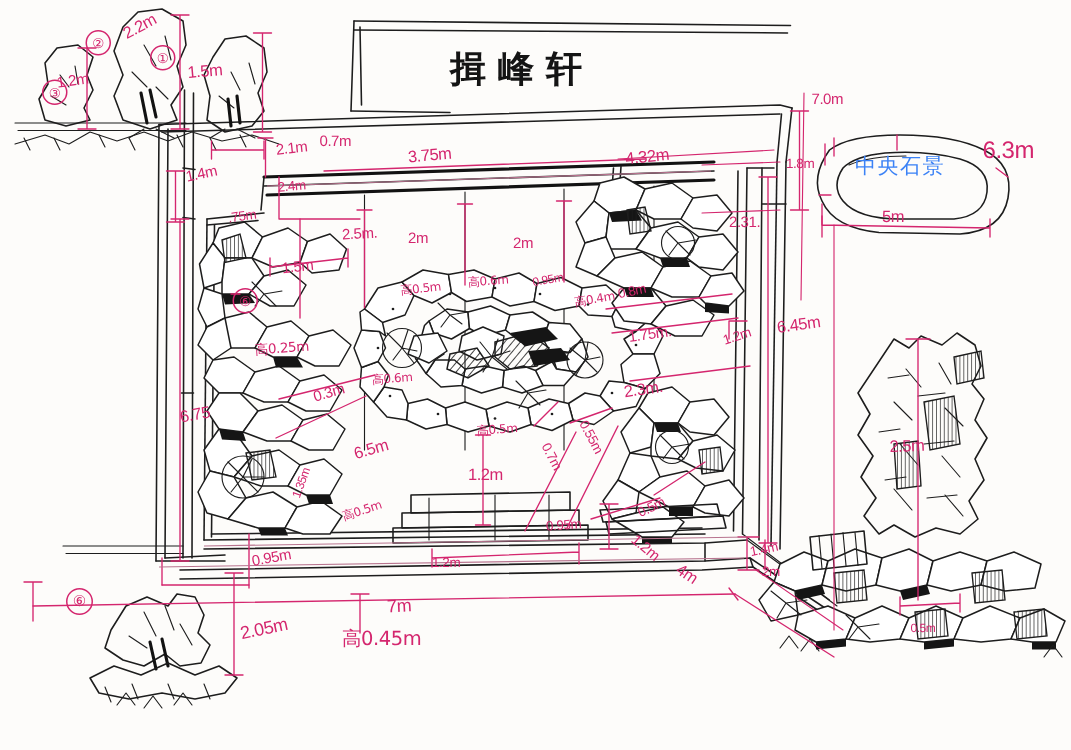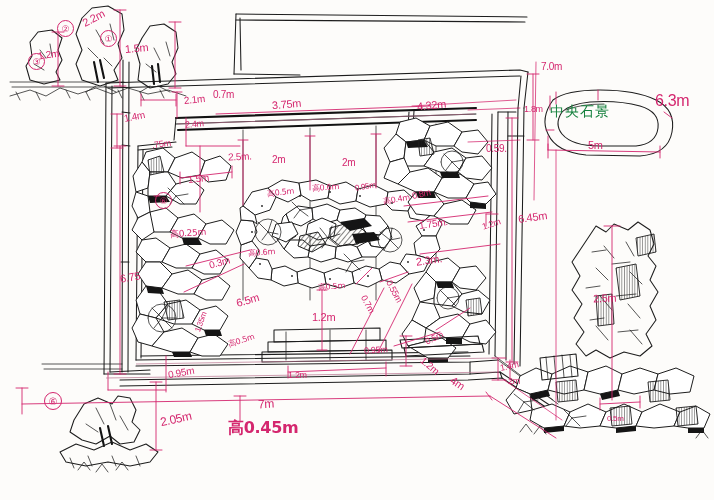--- a/index.html
+++ b/index.html
@@ -443,22 +443,23 @@
       <path class="dim" d="M598 90 L598 100"></path>
       <path class="dimt" d="M536 62 L534 200"></path>
       <path class="dimt" d="M556 150 L556 420"></path>
 
       <path class="dimgrey" d="M106 378 L496 372"></path>
       <path class="dimgrey" d="M136 364 L498 358"></path>
       <path class="dimgrey" d="M178 124 L474 114"></path>
     </g>
   </svg>
 
-
-  <div class="lbl cn" style="left:550px;top:104px;font-size:14px;letter-spacing:1px;color:#15803d;">中央石景</div>
+  <div class="title-cn" style="left:300px;top:30px;font-size:24px;letter-spacing:8px;">揖峰轩</div>
+
+  <div class="lbl cn" style="left:570px;top:104px;font-size:14px;letter-spacing:1px;color:#3b82f6;">中央石景</div>
   <div class="lbl" style="left:588px;top:140px;font-size:11px;">5m</div>
   <div class="lbl" style="left:655px;top:93px;font-size:16px;">6.3m</div>
   <div class="lbl" style="left:541px;top:62px;font-size:10px;">7.0m</div>
 
   <div class="circnum" style="left:28px;top:53px;width:15px;height:15px;font-size:9px;">③</div>
   <div class="circnum" style="left:57px;top:20px;width:15px;height:15px;font-size:9px;">②</div>
   <div class="circnum" style="left:100px;top:30px;width:15px;height:15px;font-size:9px;">①</div>
   <div class="circnum" style="left:155px;top:192px;width:15px;height:15px;font-size:9px;">⑥</div>
   <div class="circnum" style="left:44px;top:392px;width:16px;height:16px;font-size:10px;">⑥</div>
 
@@ -475,21 +476,21 @@
   <div class="lbl" style="left:213px;top:90px;font-size:10px;">0.7m</div>
   <div class="lbl" style="left:272px;top:99px;font-size:11px;transform:rotate(-5deg);">3.75m</div>
   <div class="lbl" style="left:417px;top:100px;font-size:11px;transform:rotate(-6deg);">4.32m</div>
   <div class="lbl" style="left:185px;top:120px;font-size:9px;transform:rotate(-5deg);">2.4m</div>
   <div class="lbl" style="left:152px;top:140px;font-size:9px;transform:rotate(-8deg);">.75m</div>
   <div class="lbl" style="left:228px;top:152px;font-size:10px;transform:rotate(-3deg);">2.5m.</div>
   <div class="lbl" style="left:272px;top:155px;font-size:10px;">2m</div>
   <div class="lbl" style="left:342px;top:158px;font-size:10px;">2m</div>
 
   <div class="lbl" style="left:524px;top:105px;font-size:9px;width:32px;white-space:normal;line-height:9px;">1.8m</div>
-  <div class="lbl" style="left:486px;top:144px;font-size:10px;">0.59.</div>
+  <div class="lbl" style="left:486px;top:144px;font-size:10px;">2.31.</div>
   <div class="lbl" style="left:518px;top:212px;font-size:11px;transform:rotate(-8deg);">6.45m</div>
   <div class="lbl" style="left:482px;top:220px;font-size:9px;transform:rotate(-18deg);">1.2m</div>
   <div class="lbl" style="left:500px;top:362px;font-size:9px;transform:rotate(-12deg);">1.4m</div>
   <div class="lbl" style="left:508px;top:377px;font-size:9px;">2m</div>
 
   <div class="lbl cn" style="left:267px;top:189px;font-size:8px;transform:rotate(-6deg);">高0.5m</div>
   <div class="lbl cn" style="left:312px;top:184px;font-size:8px;transform:rotate(-4deg);">高0.6m</div>
   <div class="lbl" style="left:355px;top:183px;font-size:8px;transform:rotate(-10deg);">0.95m</div>
   <div class="lbl cn" style="left:383px;top:196px;font-size:8px;transform:rotate(-10deg);">高0.4m</div>
   <div class="lbl" style="left:412px;top:190px;font-size:9px;transform:rotate(-12deg);">0.8m</div>
@@ -505,20 +506,20 @@
   <div class="lbl" style="left:288px;top:371px;font-size:9px;">1.2m</div>
 
   <div class="lbl" style="left:188px;top:174px;font-size:10px;transform:rotate(-6deg);">1.5m</div>
   <div class="lbl cn" style="left:170px;top:229px;font-size:9px;transform:rotate(-4deg);">高0.25m</div>
   <div class="lbl" style="left:209px;top:258px;font-size:10px;transform:rotate(-16deg);">0.3m</div>
   <div class="lbl" style="left:236px;top:295px;font-size:11px;transform:rotate(-16deg);">6.5m</div>
   <div class="lbl" style="left:191px;top:318px;font-size:8px;transform:rotate(-70deg);">1.35m</div>
   <div class="lbl cn" style="left:228px;top:337px;font-size:8px;transform:rotate(-18deg);">高0.5m</div>
 
   <div class="lbl" style="left:258px;top:398px;font-size:12px;transform:rotate(-3deg);">7m</div>
-  <div class="lbl cn" style="left:228px;top:420px;font-size:16px;font-weight:bold;">高0.45m</div>
+  <div class="lbl cn" style="left:228px;top:420px;font-size:13px;">高0.45m</div>
   <div class="lbl" style="left:450px;top:378px;font-size:11px;transform:rotate(34deg);">4m</div>
   <div class="lbl" style="left:419px;top:361px;font-size:10px;transform:rotate(40deg);">1.2m</div>
 
   <div class="lbl" style="left:593px;top:293px;font-size:11px;transform:rotate(-2deg);">2.5m</div>
   <div class="lbl" style="left:607px;top:415px;font-size:8px;">0.5m</div>
 
 </div>
 
 </body></html>

